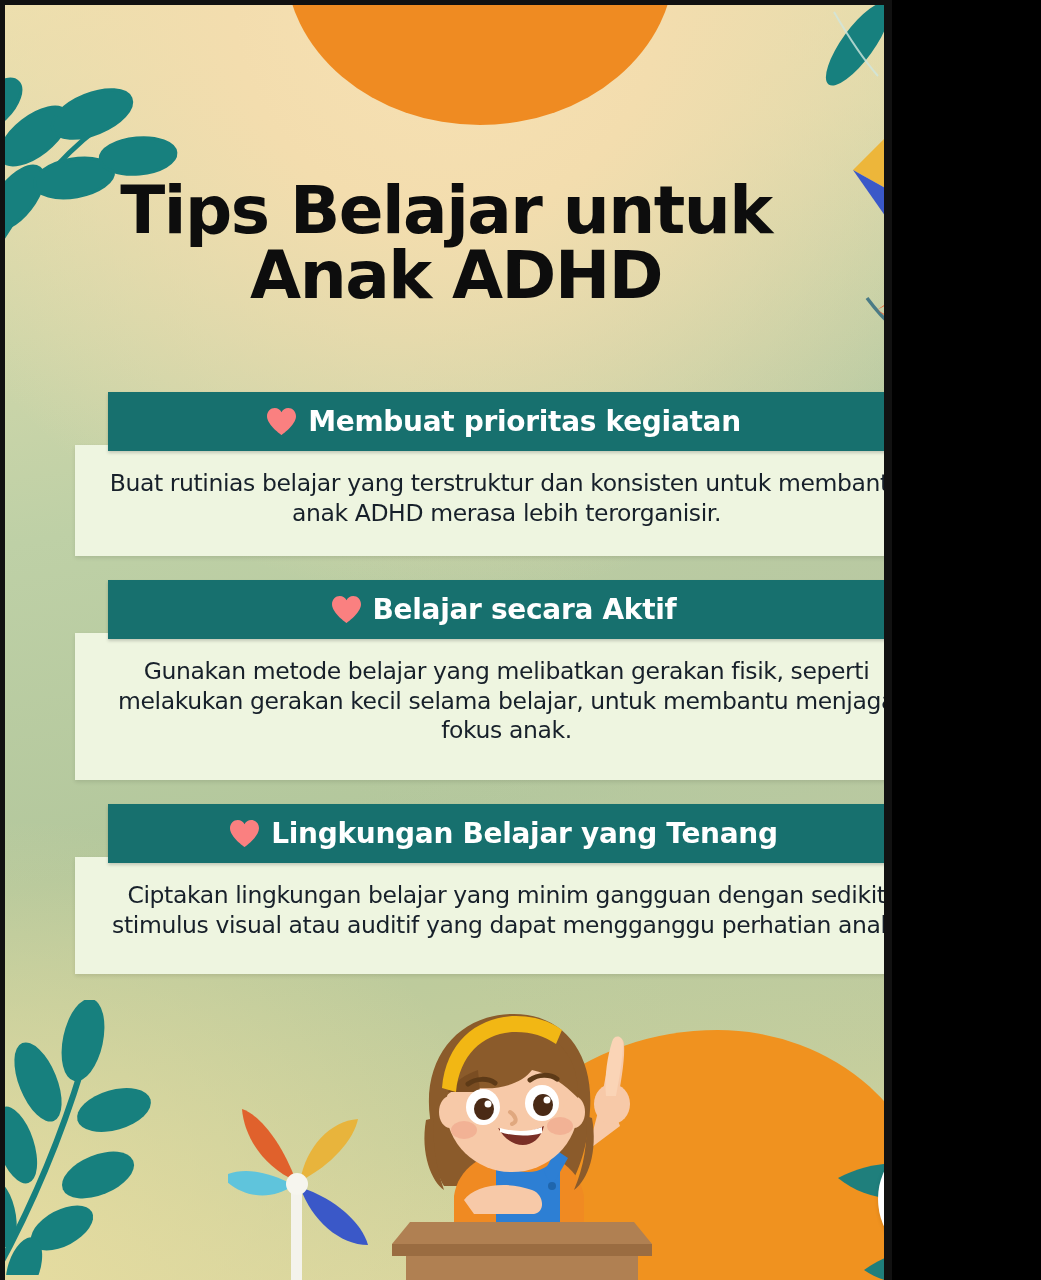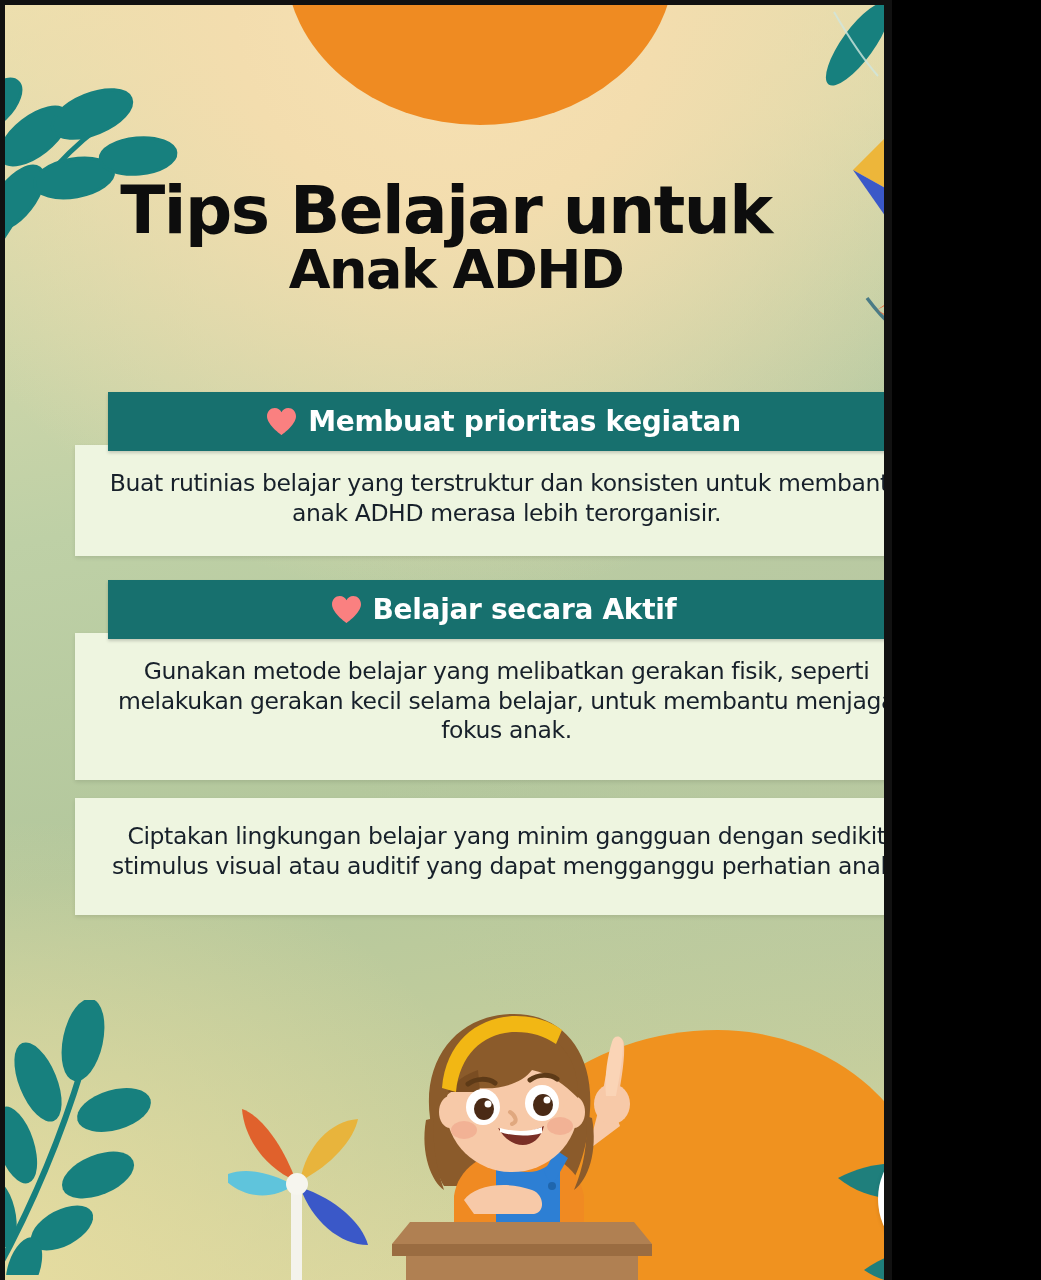--- a/index.html
+++ b/index.html
@@ -57,21 +57,21 @@
   }
   #title-block .ln{
     display:block;
     font-family:"DejaVu Sans", sans-serif;
     font-weight:bold;
     font-size:66px;
     line-height:0.99;
     letter-spacing:-1.5px;
     color:#0d0d0d;
   }
-  #title-block .ln2{ font-size:54px;margin-left:20px; }
+  #title-block .ln2{ font-size:66px;margin-left:20px; }
 
   
   #cards{ position:absolute; left:0; top:392px; width:1041px; z-index:25; }
   .card{ position:relative; margin-bottom:24px; }
   .card-head{
     position:relative; z-index:2;
     margin:0 142px 0 108px;
     background:#17706e;
     height:59px;
     display:flex; align-items:center; justify-content:center; gap:11px;
@@ -245,20 +245,26 @@
           <path d="M16 29 C16 29 1 18.6 1 9.6 C1 4.4 4.8 1 9 1 C12.2 1 14.8 3 16 5.4 C17.2 3 19.8 1 23 1 C27.2 1 31 4.4 31 9.6 C31 18.6 16 29 16 29 Z" fill="#fa8080"></path>
         </svg>
         <span class="head-text">Belajar secara Aktif</span>
       </div>
       <div class="card-body">
         <p>Gunakan metode belajar yang melibatkan gerakan fisik, seperti melakukan gerakan kecil selama belajar, untuk membantu menjaga fokus anak.</p>
       </div>
     </div>
 
     <div class="card card-3">
+      <div class="card-head">
+        <svg class="heart" viewBox="0 0 32 30">
+          <path d="M16 29 C16 29 1 18.6 1 9.6 C1 4.4 4.8 1 9 1 C12.2 1 14.8 3 16 5.4 C17.2 3 19.8 1 23 1 C27.2 1 31 4.4 31 9.6 C31 18.6 16 29 16 29 Z" fill="#fa8080"></path>
+        </svg>
+        <span class="head-text">Lingkungan Belajar yang Tenang</span>
+      </div>
       <div class="card-body">
         <p>Ciptakan lingkungan belajar yang minim gangguan dengan sedikit stimulus visual atau auditif yang dapat mengganggu perhatian anak.</p>
       </div>
     </div>
 
   </div>
 
   <svg id="pinwheel" width="190" height="190" viewBox="0 0 190 190">
     <rect x="63" y="88" width="11" height="102" fill="#f4f3ec"></rect>
     <path d="M68 86 C54 48 32 20 14 14 C16 42 36 72 68 86 Z" fill="#e0612c"></path>

